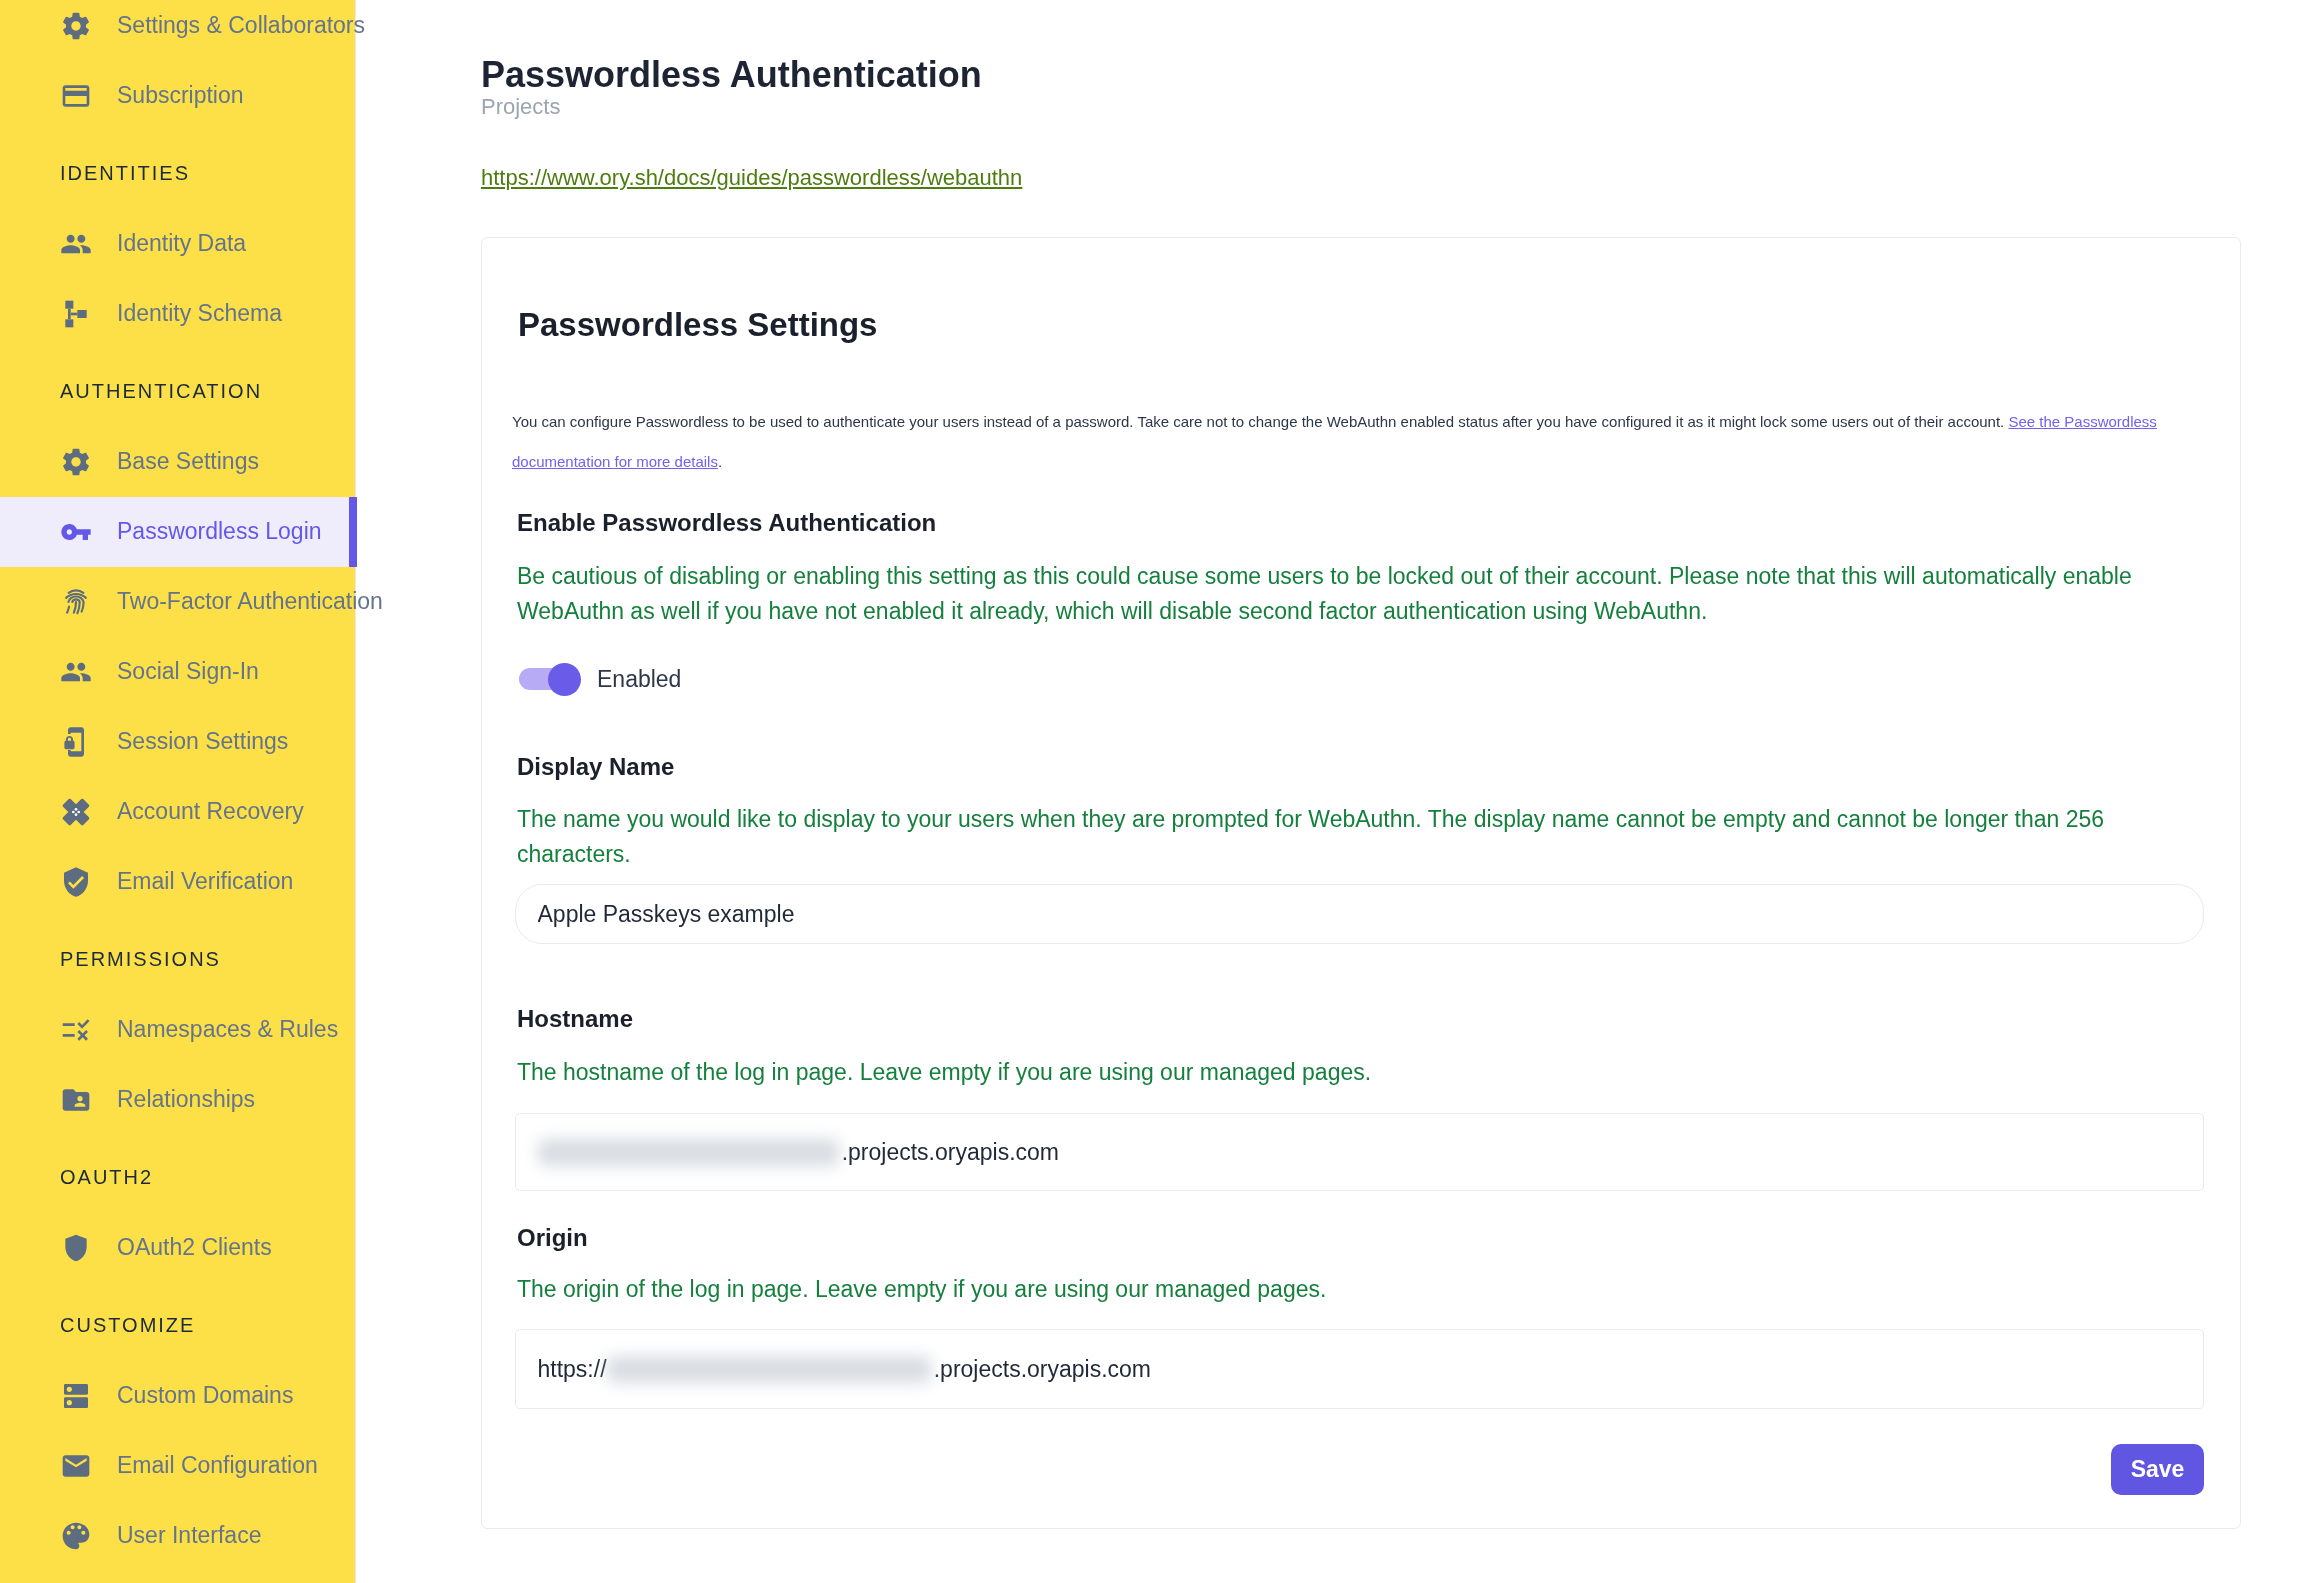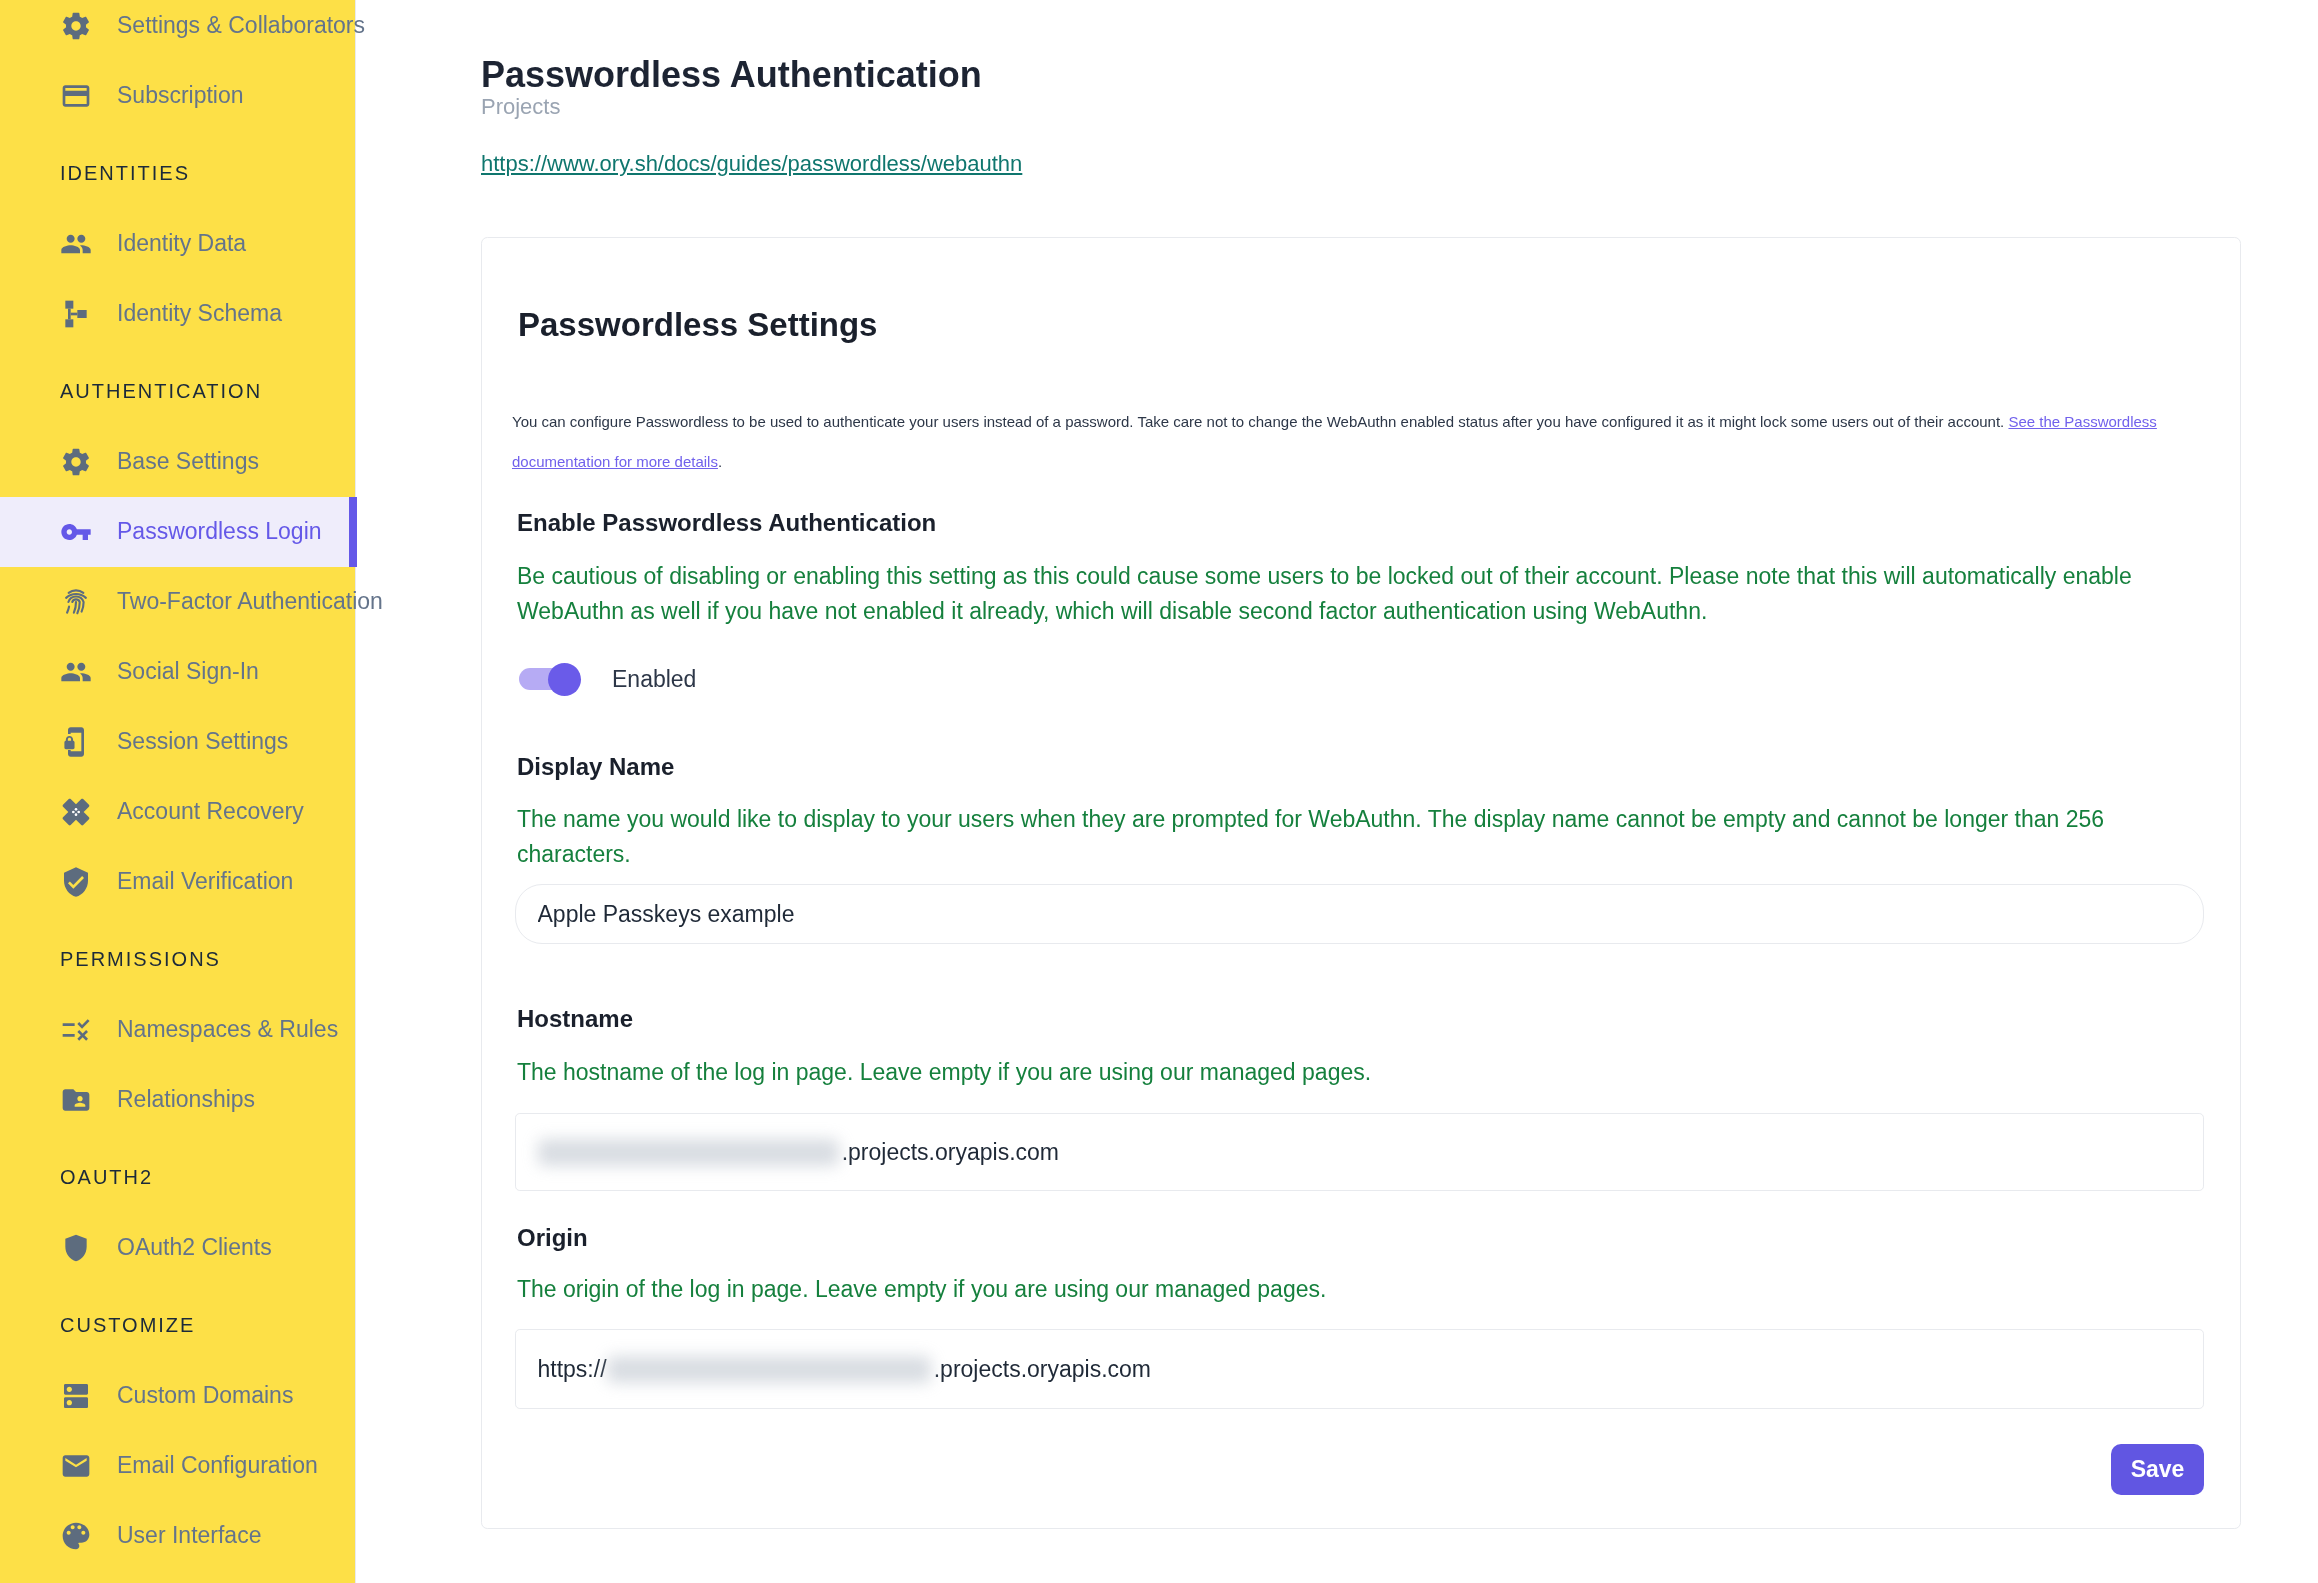--- a/index.html
+++ b/index.html
@@ -15,34 +15,34 @@
   .nav-row.active{background:#EFEDFB;}
   .nav-row.active .lbl{color:#6458E8;}
   .nav-row.active .ico{color:#6458E8;}
   .nav-row.active::after{content:"";position:absolute;right:-1.6px;top:0;width:8px;height:100%;background:#6458E8;}
   .nav-sec{height:70px;margin-top:8px;display:flex;align-items:center;padding-left:60px;font-size:20px;font-weight:400;letter-spacing:2px;color:#1C2A3A;white-space:nowrap;}
 
   
   .main{position:absolute;left:407px;top:0;right:0;bottom:0;}
   .page-title{position:absolute;left:74px;top:30px;font-size:36px;font-weight:700;color:#1D2433;}
   .breadcrumb{position:absolute;left:74px;top:94px;font-size:22px;color:#9AA4B2;}
-  .doc-link{position:absolute;left:74px;top:151px;font-size:22px;color:#0f766e;text-decoration:underline;cursor:pointer;}
+  .doc-link{position:absolute;left:74px;top:165px;font-size:22px;color:#4d7c0f;text-decoration:underline;cursor:pointer;}
 
   .card{position:absolute;left:74px;top:237px;width:1760px;height:1292px;background:#ffffff;border:1.6px solid #E8EAEE;border-radius:6.4px;box-sizing:border-box;}
   .card-title{position:absolute;left:36px;top:41px;font-size:33px;font-weight:700;color:#1A202C;}
   .intro{position:absolute;left:30px;top:149px;width:1676px;font-size:15px;line-height:40px;color:#2D3748;}
   .intro .inline-link{color:#7161EC;text-decoration:underline;cursor:pointer;}
 
   .field-label{position:absolute;left:35px;font-size:24px;font-weight:700;color:#1A202C;}
   .field-desc{position:absolute;left:35px;width:1687px;font-size:23px;line-height:35px;color:#15803d;}
 
   .toggle{position:absolute;left:37px;top:424px;width:68px;height:35px;cursor:pointer;}
   .toggle .track{position:absolute;left:0;top:6.4px;width:57px;height:22px;border-radius:11px;background:#B6ABF4;}
   .toggle .knob{position:absolute;left:29px;top:0.8px;width:33px;height:33px;border-radius:50%;background:#6A5BE9;}
-  .toggle-label{position:absolute;left:130px;top:428px;font-size:23px;color:#2D3748;}
+  .toggle-label{position:absolute;left:115px;top:428px;font-size:23px;color:#2D3748;}
 
   .text-input{position:absolute;left:33px;width:1689px;box-sizing:border-box;border:1.6px solid #E8EAEE;border-radius:4.8px;background:#fff;font-size:23px;color:#1F2937;padding:0 0 0 21.5px;font-family:"Liberation Sans","DejaVu Sans",sans-serif;outline:none;}
   .fake-input{position:absolute;left:33px;width:1689px;box-sizing:border-box;border:1.6px solid #E8EAEE;border-radius:4.8px;background:#fff;display:flex;align-items:center;padding-left:21.5px;font-size:23px;color:#1F2937;cursor:text;}
   .redact{display:inline-block;height:27px;border-radius:6.4px;background:#BFC6CF;filter:blur(7.2px);opacity:.6;margin-right:3.2px;}
 
   .save-btn{position:absolute;right:36px;top:1206px;width:93px;height:51px;background:#6156E2;border:none;border-radius:10px;color:#ffffff;font-size:23px;font-weight:700;font-family:"Liberation Sans","DejaVu Sans",sans-serif;cursor:pointer;display:flex;align-items:center;justify-content:center;}
 </style>
 </head>
 <body>
 

